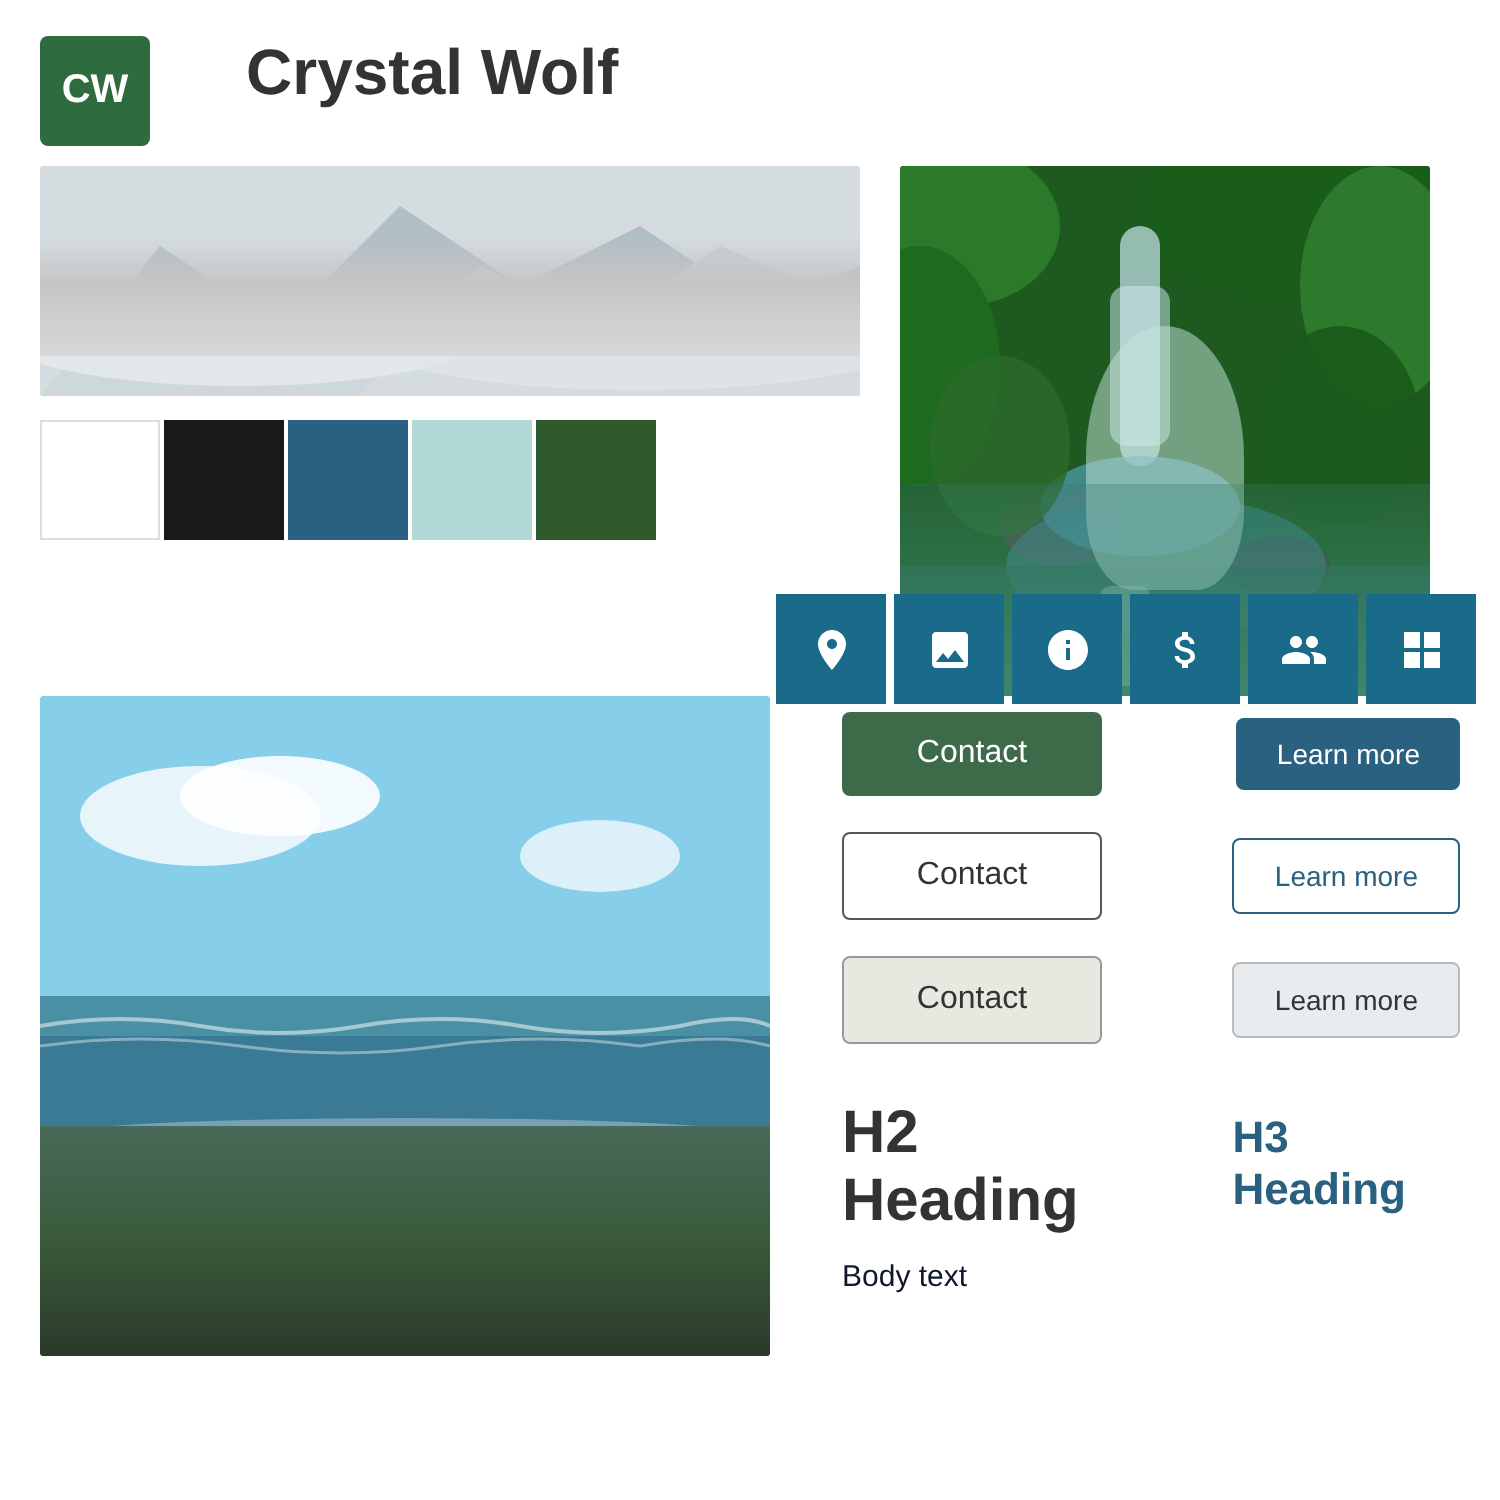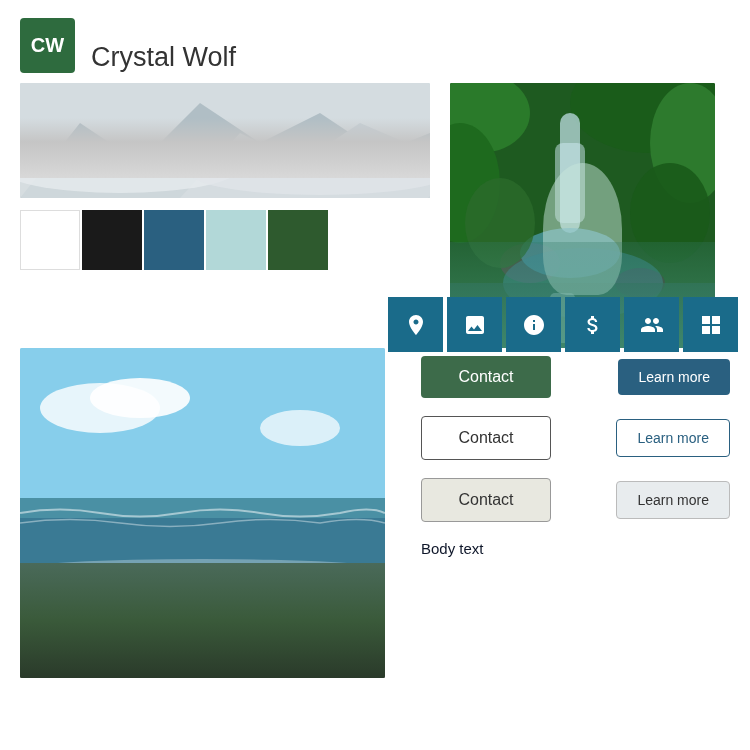--- a/index.html
+++ b/index.html
@@ -8,39 +8,40 @@
       background: #fff;
       width: 750px;
       height: 750px;
       overflow: hidden;
       position: relative;
     }
 
     
     .header {
       display: flex;
-      align-items: flex-end;
+      align-items: flex-start;
       padding: 18px 20px 10px 20px;
+      gap: 32px;
     }
     .logo-box {
       width: 55px;
       height: 55px;
       background: #2e6b3e;
       display: flex;
       align-items: center;
       justify-content: center;
       color: white;
       font-size: 20px;
       font-weight: bold;
       border-radius: 4px;
       flex-shrink: 0;
     }
     .brand-name {
-      font-size: 27px;
-      font-weight: normal;
+      font-size: 32px;
+      font-weight: bold;
       color: #333;
       margin-left: 16px;
     }
 
     
     .mountain-img {
       width: 410px;
       height: 115px;
       background: linear-gradient(180deg, #c8d4d8 0%, #b0bec5 20%, #9db0bb 40%, #e8e8e8 70%, #d0d0d0 100%);
       border-radius: 2px;
@@ -397,16 +398,20 @@
     <div class="button-row">
       <button class="btn-contact-outline">Contact</button>
       <button class="btn-learn-outline">Learn more</button>
     </div>
 
     <div class="button-row">
       <button class="btn-contact-outline2">Contact</button>
       <button class="btn-learn-light">Learn more</button>
     </div>
 
+    <div class="headings-row">
+      <h2 class="h2-heading">H2 Heading</h2>
+      <span class="h3-heading">H3 Heading</span>
+    </div>
 
     <p class="body-text">Body text</p>
   </div>
 </div>
 
 </body></html>

